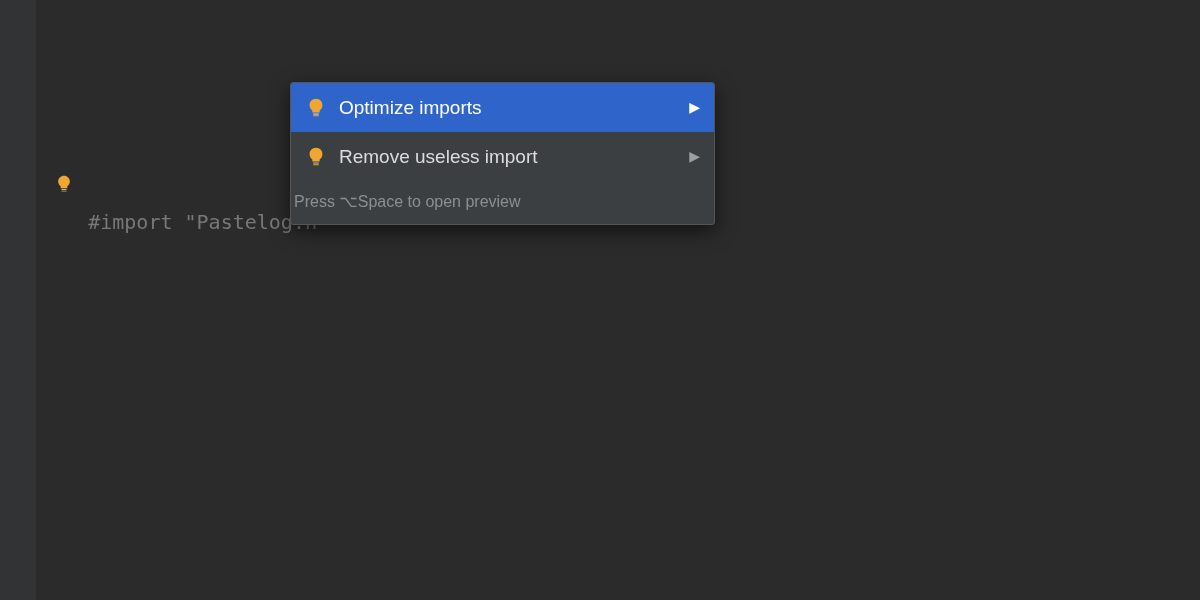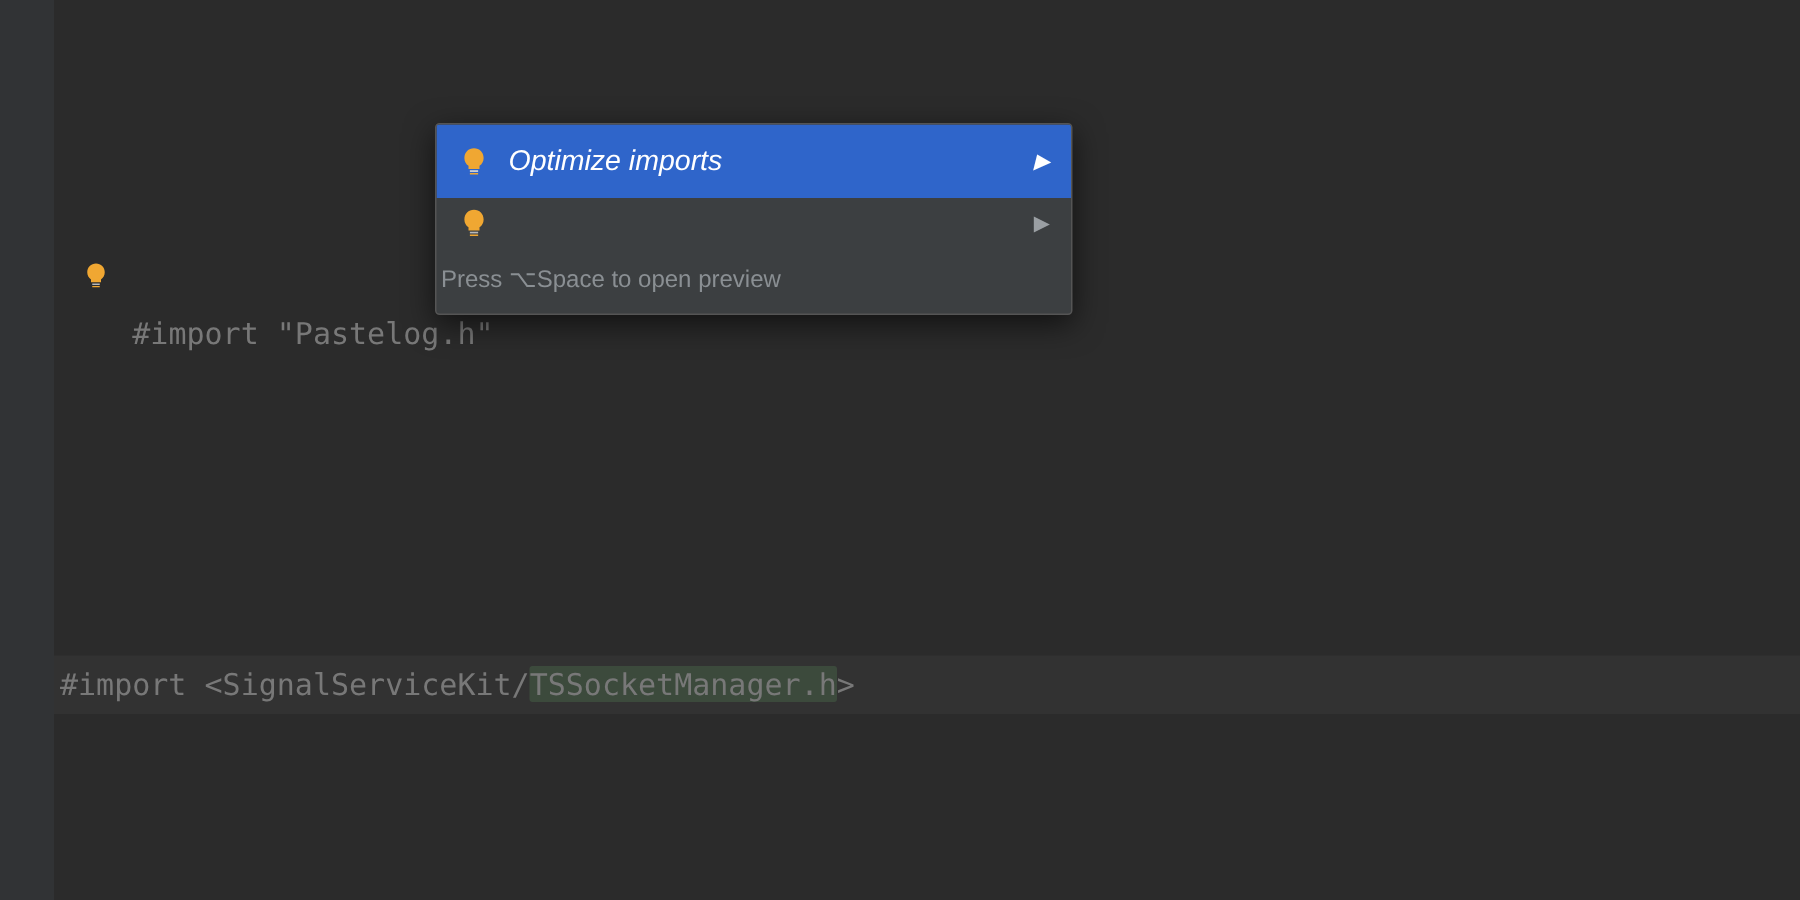--- a/index.html
+++ b/index.html
@@ -69,21 +69,20 @@
   }
   .popup .item .arrow {
     position: absolute;
     right: 14px;
     color: inherit;
     font-size: 14px;
   }
   .popup .item.selected {
     background: #2f65ca;
     color: #ffffff;
-    font-style: italic;
   }
   .popup .hint {
     padding: 5px 3px 7px;
     color: #8a8f93;
     font-size: 16px;
   }
   .popup .bulb-small { width: 22px; height: 22px; display:inline-flex; }
   .popup .bulb-small svg { width: 22px; height: 22px; }
 </style>
 </head>
@@ -97,21 +96,20 @@
   <div class="line">
     <span class="bulb" style="left:18px; top:10px; position:absolute;">
       <svg viewBox="0 0 24 24">
           <path fill="#f0a732" d="M9 21h6v-1H9v1zm3-19C8 2 5 5 5 9c0 2.4 1.2 4.5 3 5.7V17h8v-2.3c1.8-1.2 3-3.3 3-5.7 0-4-3-7-7-7z"></path>
           <rect x="9" y="18" width="6" height="1.2" fill="#b9b9b9"></rect>
         </svg>
     </span><span class="t-dim">#import</span><span class="t-dim"> </span><span class="t-dim">"Pastelog.h"</span>
   </div>
 
   
-  <div class="line hl"><span class="t-dim">#import</span><span class="t-dim"> </span><span class="t-angle">&lt;</span><span class="t-dim">SignalServiceKit/</span><span class="t-dim hlspan">TSSocketManager.h</span><span class="t-angle">&gt;</span></div>
 
   
   
 
   
   
 
   
   
 
@@ -155,16 +153,17 @@
     <span>Optimize imports</span>
     <span class="arrow">▶</span>
   </div>
   <div class="item">
     <span class="bulb-small">
       <svg viewBox="0 0 24 24">
           <path fill="#f0a732" d="M9 21h6v-1H9v1zm3-19C8 2 5 5 5 9c0 2.4 1.2 4.5 3 5.7V17h8v-2.3c1.8-1.2 3-3.3 3-5.7 0-4-3-7-7-7z"></path>
           <rect x="9" y="18" width="6" height="1.2" fill="#b9b9b9"></rect>
         </svg>
     </span>
+    <span>Remove useless import</span>
     <span class="arrow" style="color:#9a9fa3;">▶</span>
   </div>
   <div class="hint">Press ⌥Space to open preview</div>
 </div>
 
 </body></html>

